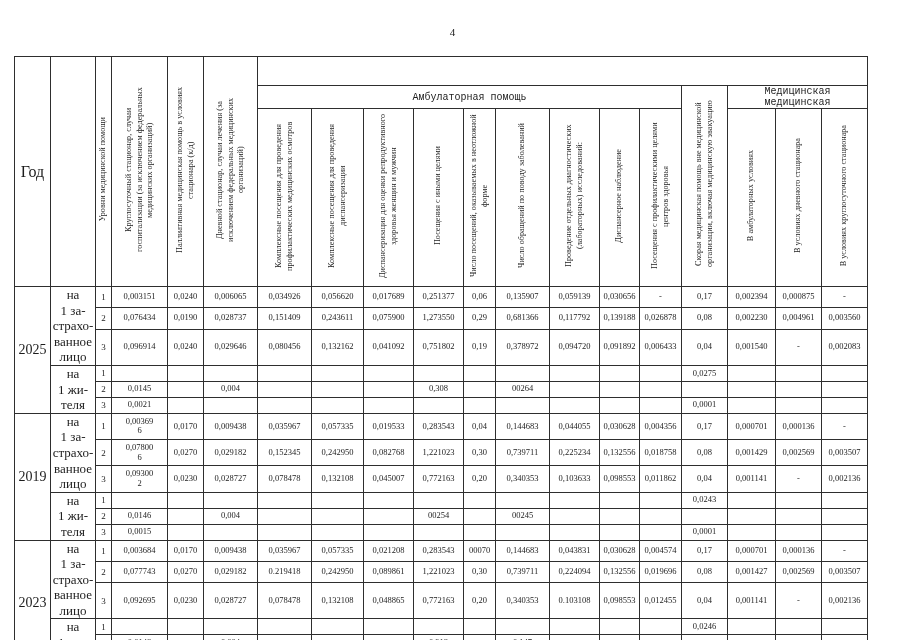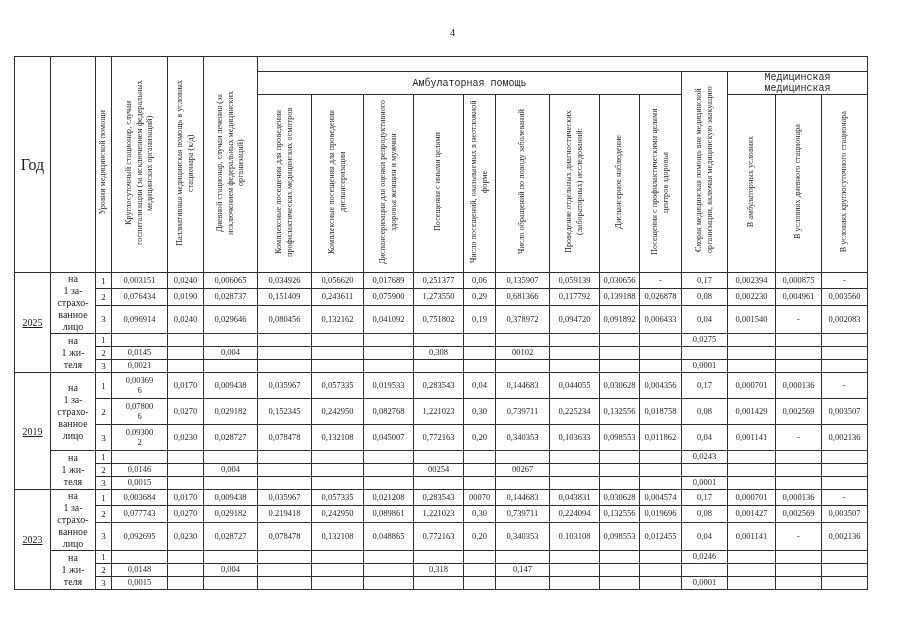--- a/index.html
+++ b/index.html
@@ -9,31 +9,31 @@
   }
   .page-number { text-align:center; font-size:11px; padding-top:26px; height:16px; }
   table.doc {
     border-collapse:collapse; table-layout:fixed;
     margin-left:14px; margin-top:14px;
   }
   table.doc td, table.doc th {
     border:1px solid #2e2e2e; padding:0 1px; text-align:center; vertical-align:middle;
     font-weight:normal; overflow:hidden;
   }
-  tr.strip-row { height:15px; }
+  tr.strip-row { height:29px; }
   tr.group-row { height:16px; }
   tr.vertical-row { height:178px; }
   th.group-header { font-size:10px;font-family:Liberation Mono, monospace; }
   .vh {
     writing-mode:vertical-rl; transform:rotate(180deg);
     display:inline-block; max-height:172px;
     font-size:8.2px; line-height:1.3; text-align:center;
   }
-  td.year-cell { font-size:10px;text-decoration:underline; }
-  td.sub-label { font-size:10px; line-height:1.2; white-space:pre-line; }
+  td.year-cell { font-size:14px; }
+  td.sub-label { font-size:13px; line-height:1.2; white-space:pre-line; }
   td.level-cell { font-size:9px; }
   td.value-cell { font-size:8.5px; white-space:pre-line; line-height:1.15; }
   tr.ins-r1, tr.ins-r2 { height:14px; }
   tr.ins-r3 { height:24px; }
   tr.res { height:13px; }
   tr.y2026.ins-r1, tr.y2026.ins-r2, tr.y2026.ins-r3 { height:26px; }
 </style>
 </head>
 <body>
 
@@ -180,21 +180,21 @@
       <tr class="y2025 res">
         <td class="level-cell">2</td>
         <td class="value-cell">0,0145</td>
         <td class="value-cell"></td>
         <td class="value-cell">0,004</td>
         <td class="value-cell"></td>
         <td class="value-cell"></td>
         <td class="value-cell"></td>
         <td class="value-cell">0,308</td>
         <td class="value-cell"></td>
-        <td class="value-cell">00102</td>
+        <td class="value-cell">00264</td>
         <td class="value-cell"></td>
         <td class="value-cell"></td>
         <td class="value-cell"></td>
         <td class="value-cell"></td>
         <td class="value-cell"></td>
         <td class="value-cell"></td>
         <td class="value-cell"></td>
       </tr>
       <tr class="y2025 res">
         <td class="level-cell">3</td>
@@ -306,21 +306,21 @@
       <tr class="y2026 res">
         <td class="level-cell">2</td>
         <td class="value-cell">0,0146</td>
         <td class="value-cell"></td>
         <td class="value-cell">0,004</td>
         <td class="value-cell"></td>
         <td class="value-cell"></td>
         <td class="value-cell"></td>
         <td class="value-cell">00254</td>
         <td class="value-cell"></td>
-        <td class="value-cell">00267</td>
+        <td class="value-cell">00245</td>
         <td class="value-cell"></td>
         <td class="value-cell"></td>
         <td class="value-cell"></td>
         <td class="value-cell"></td>
         <td class="value-cell"></td>
         <td class="value-cell"></td>
         <td class="value-cell"></td>
       </tr>
       <tr class="y2026 res">
         <td class="level-cell">3</td>

